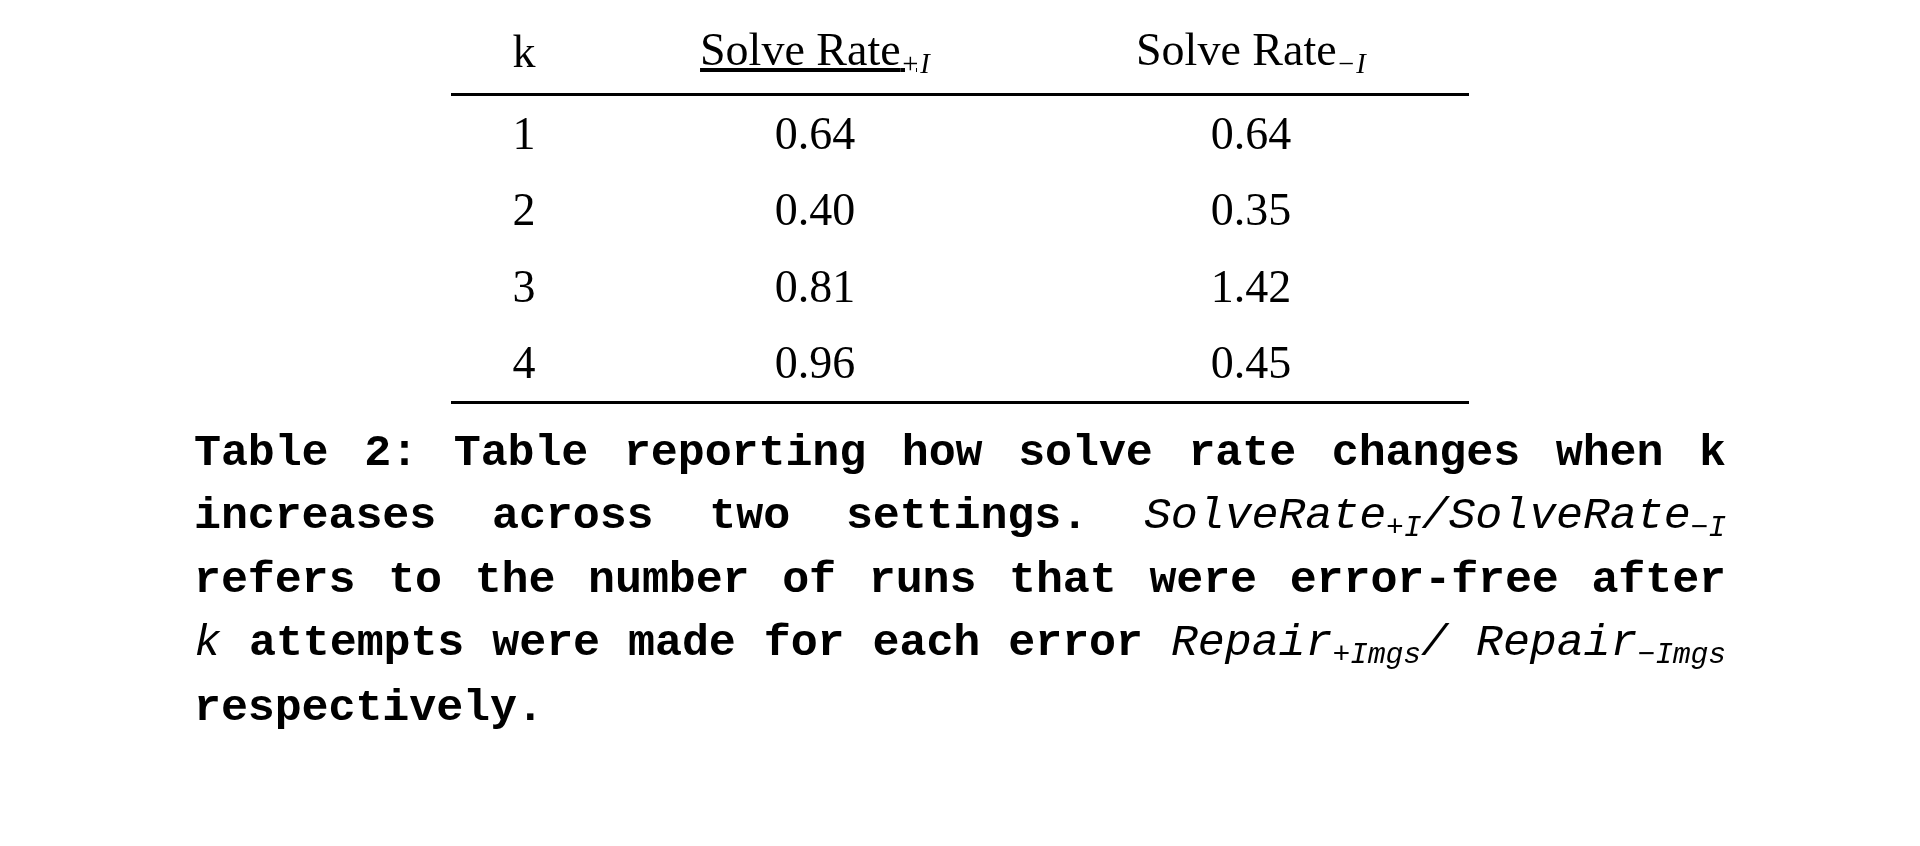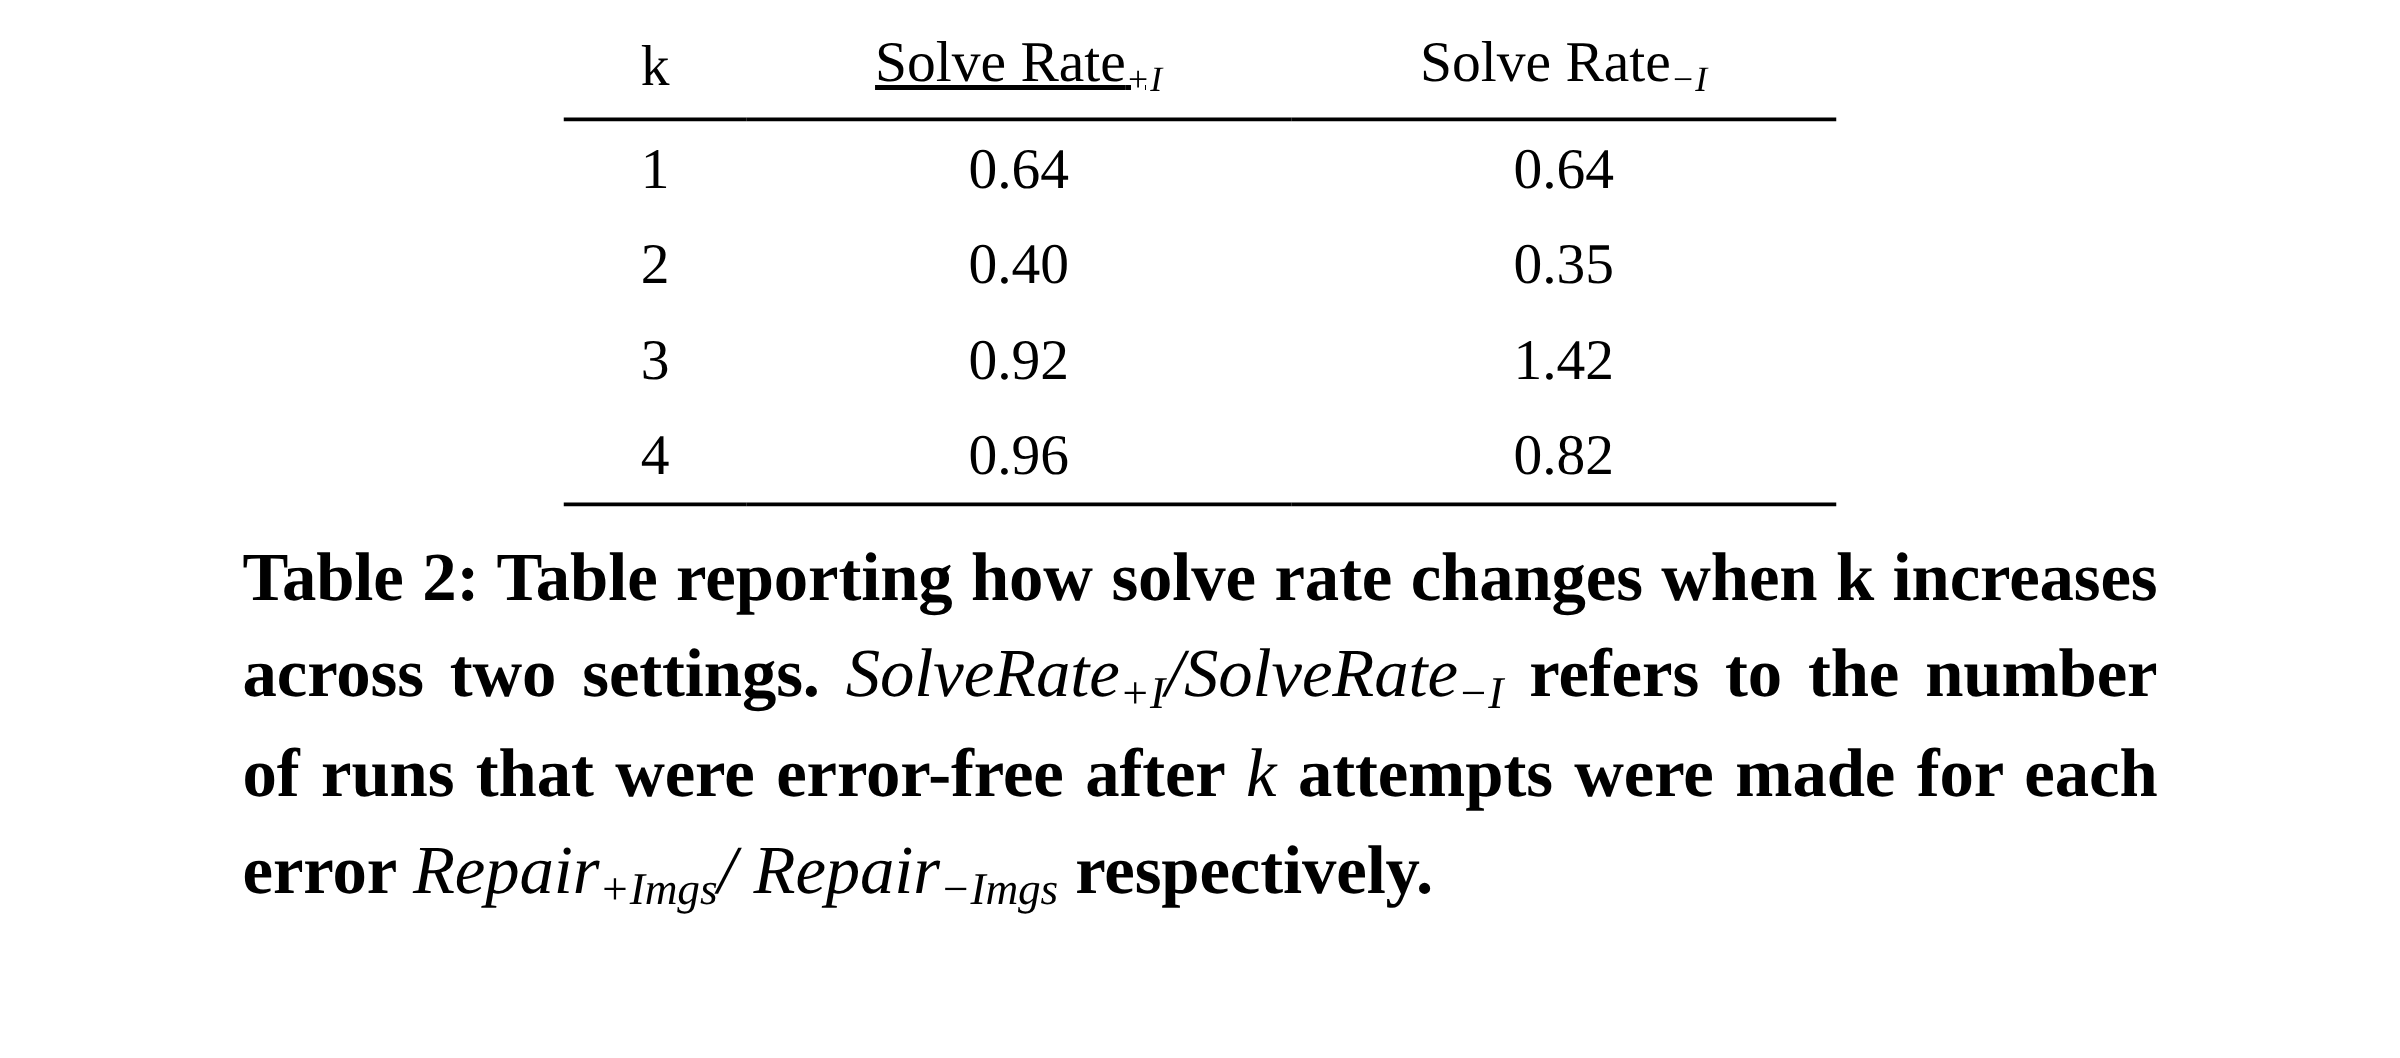--- a/index.html
+++ b/index.html
@@ -60,22 +60,22 @@
     font-style: italic;
     font-size: 0.62em;
     vertical-align: -0.28em;
     letter-spacing: 0.3px;
   }
 
   
   .caption {
     width: 1532px;
     margin: 18px auto 0 auto;
-    font-family: Liberation Serif, serif;
-    font-size: 55px;
+    font-family: Liberation Mono, monospace;
+    font-size: 45px;
     font-weight: bold;
     line-height: 1.40;
     text-align: justify;
     text-justify: inter-word;
     letter-spacing: -0.1px;
   }
   .caption .ital {
     font-style: italic;
     font-weight: normal;
   }
@@ -109,27 +109,27 @@
           <td>0.64</td>
           <td>0.64</td>
         </tr>
         <tr>
           <td>2</td>
           <td>0.40</td>
           <td>0.35</td>
         </tr>
         <tr>
           <td>3</td>
-          <td>0.92</td>
+          <td>0.81</td>
           <td>1.42</td>
         </tr>
         <tr>
           <td>4</td>
           <td>0.96</td>
-          <td>0.82</td>
+          <td>0.45</td>
         </tr>
       </tbody>
     </table>
   </div>
 
   <div class="caption">
     <span>Table 2:</span><span> Table reporting how solve rate changes when k increases across two settings. </span><span class="ital"><span>SolveRate</span><sub>+I</sub></span><span class="ital">/</span><span class="ital"><span>SolveRate</span><sub>−I</sub></span><span> refers to the number of runs that were error-free after </span><span class="ital-k">k</span><span> attempts were made for each error </span><span class="ital"><span>Repair</span><sub>+Imgs</sub></span><span class="ital">/ </span><span class="ital"><span>Repair</span><sub>−Imgs</sub></span><span> respectively.</span>
   </div>
 
 </div>

